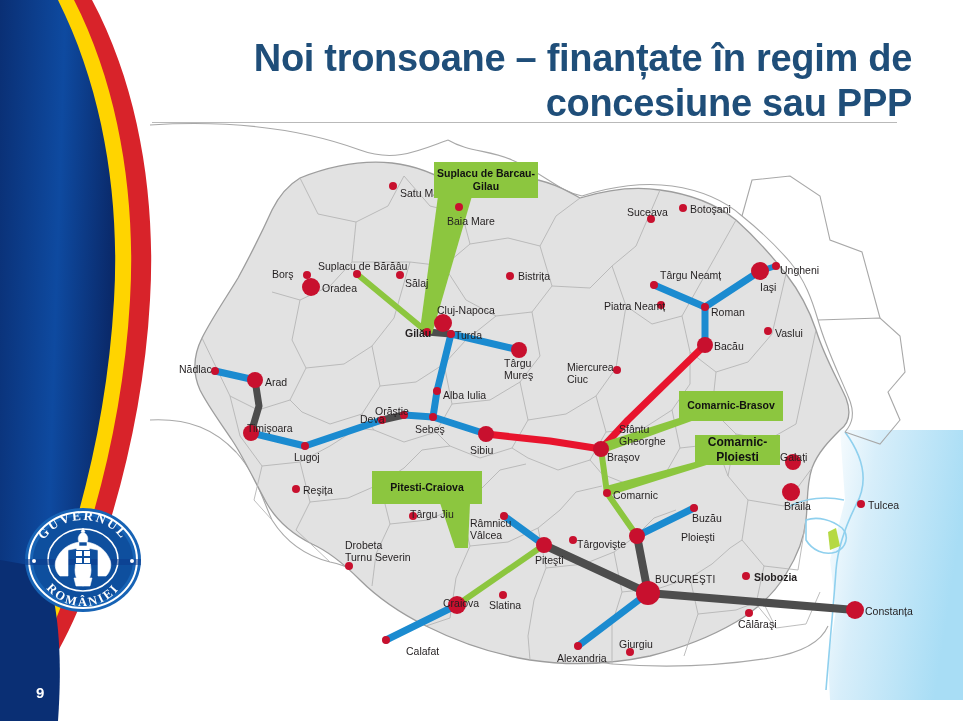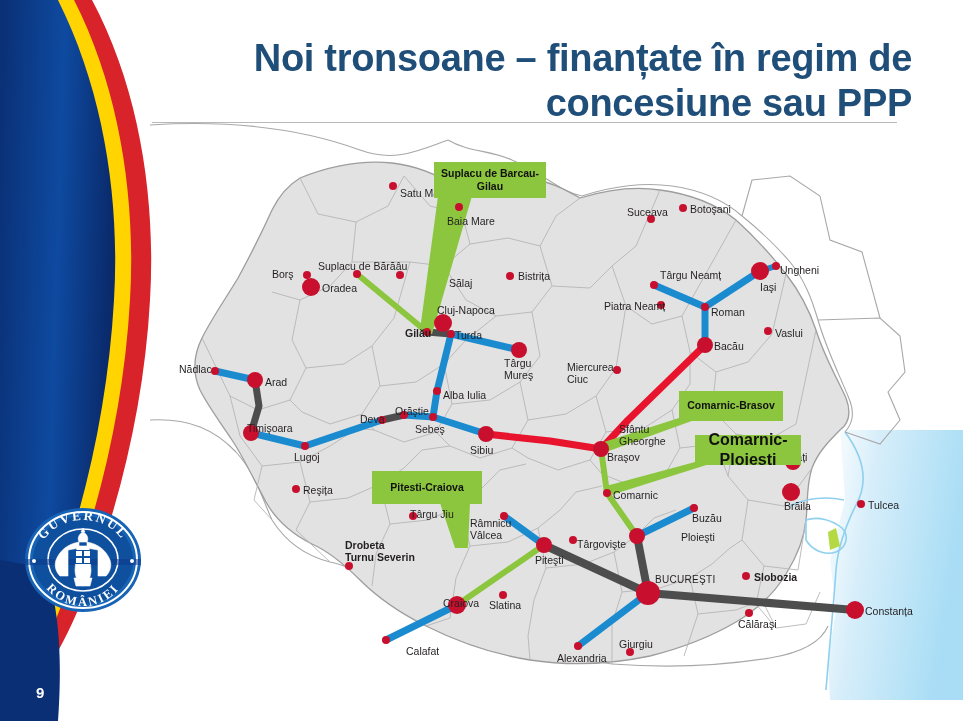--- a/index.html
+++ b/index.html
@@ -28,23 +28,23 @@
         background:#b9b9b9;z-index:20;}
 
   
   .mapwrap{position:absolute;left:0;top:0;width:963px;height:721px;z-index:10;}
   .mapwrap svg{display:block;}
 
   
   .callout{position:absolute;background:#8CC63F;color:#111111;font-weight:bold;
            display:flex;align-items:center;justify-content:center;text-align:center;
            z-index:34;line-height:1.25;}
-  #callout-suplacu{left:434px;top:162px;width:112px;height:36px;font-size:10.5px;}
+  #callout-suplacu{left:434px;top:162px;width:104px;height:36px;font-size:10.5px;}
   #callout-comarnic-brasov{left:679px;top:391px;width:104px;height:30px;font-size:10.5px;}
-  #callout-comarnic-ploiesti{left:695px;top:435px;width:106px;height:30px;font-size:16px;}
+  #callout-comarnic-ploiesti{left:695px;top:435px;width:85px;height:30px;font-size:12px;}
   #callout-pitesti-craiova{left:372px;top:471px;width:110px;height:33px;font-size:10.5px;}
 
   
   .lbl{position:absolute;color:#231f20;font-size:10.5px;white-space:pre;z-index:28;
        line-height:1.12;}
   .lbl.cap{font-size:10px;letter-spacing:.3px;}
 </style>
 </head>
 <body>
 
@@ -256,21 +256,21 @@
         </g>
     </svg>
   </div>
 
   <div id="city-labels">
       <div class="lbl" style="left: 400px; top: 188px;">Satu Mare</div>
       <div class="lbl" style="left: 447px; top: 216px;">Baia Mare</div>
       <div class="lbl" style="left: 272px; top: 269px;">Borş</div>
       <div class="lbl" style="left: 322px; top: 283px;">Oradea</div>
       <div class="lbl" style="left: 318px; top: 261px;">Suplacu de Bărăâu</div>
-      <div class="lbl" style="left: 405px; top: 278px; padding-left: 44px;">Sălaj</div>
+      <div class="lbl" style="left: 405px; top: 278px;">Sălaj</div>
       <div class="lbl" style="left: 518px; top: 271px;">Bistrița</div>
       <div class="lbl" style="left: 627px; top: 207px;">Suceava</div>
       <div class="lbl" style="left: 690px; top: 204px;">Botoşani</div>
       <div class="lbl" style="left: 660px; top: 270px;">Târgu Neamț</div>
       <div class="lbl" style="left: 604px; top: 301px;">Piatra Neamț</div>
       <div class="lbl" style="left: 760px; top: 282px;">Iaşi</div>
       <div class="lbl" style="left: 780px; top: 265px;">Ungheni</div>
       <div class="lbl" style="left: 711px; top: 307px;">Roman</div>
       <div class="lbl" style="left: 775px; top: 328px;">Vaslui</div>
       <div class="lbl" style="left: 714px; top: 341px;">Bacău</div>
@@ -280,26 +280,26 @@
       <div class="lbl" style="left: 504px; top: 358px;">Târgu
 Mureş</div>
       <div class="lbl" style="left: 567px; top: 362px;">Miercurea
 Ciuc</div>
       <div class="lbl" style="left: 443px; top: 390px;">Alba Iulia</div>
       <div class="lbl" style="left: 179px; top: 364px;">Nădlac</div>
       <div class="lbl" style="left: 265px; top: 377px;">Arad</div>
       <div class="lbl" style="left: 247px; top: 423px;">Timişoara</div>
       <div class="lbl" style="left: 294px; top: 452px;">Lugoj</div>
       <div class="lbl" style="left: 360px; top: 414px;">Deva</div>
-      <div class="lbl" style="left: 395px; top: 406px;">Orăştie</div>
+      <div class="lbl" style="left: 375px; top: 406px;">Orăştie</div>
       <div class="lbl" style="left: 415px; top: 424px;">Sebeş</div>
       <div class="lbl" style="left: 470px; top: 445px;">Sibiu</div>
       <div class="lbl" style="left: 303px; top: 485px;">Reşița</div>
       <div class="lbl" style="left: 410px; top: 509px;">Târgu Jiu</div>
-      <div class="lbl" style="left: 345px; top: 540px; font-weight: bold;">Drobeta
+      <div class="lbl" style="left: 345px; top: 540px;">Drobeta
 Turnu Severin</div>
       <div class="lbl" style="left: 470px; top: 518px;">Râmnicu
 Vâlcea</div>
       <div class="lbl" style="left: 535px; top: 555px;">Piteşti</div>
       <div class="lbl" style="left: 418px; top: 598px; margin-left: 25px;">Craiova</div>
       <div class="lbl" style="left: 489px; top: 600px;">Slatina</div>
       <div class="lbl" style="left: 374px; top: 646px; margin-left: 32px;">Calafat</div>
       <div class="lbl" style="left: 577px; top: 539px;">Târgovişte</div>
       <div class="lbl" style="left: 672px; top: 532px; padding-left: 9px;">Ploieşti</div>
       <div class="lbl" style="left: 692px; top: 513px;">Buzău</div>

